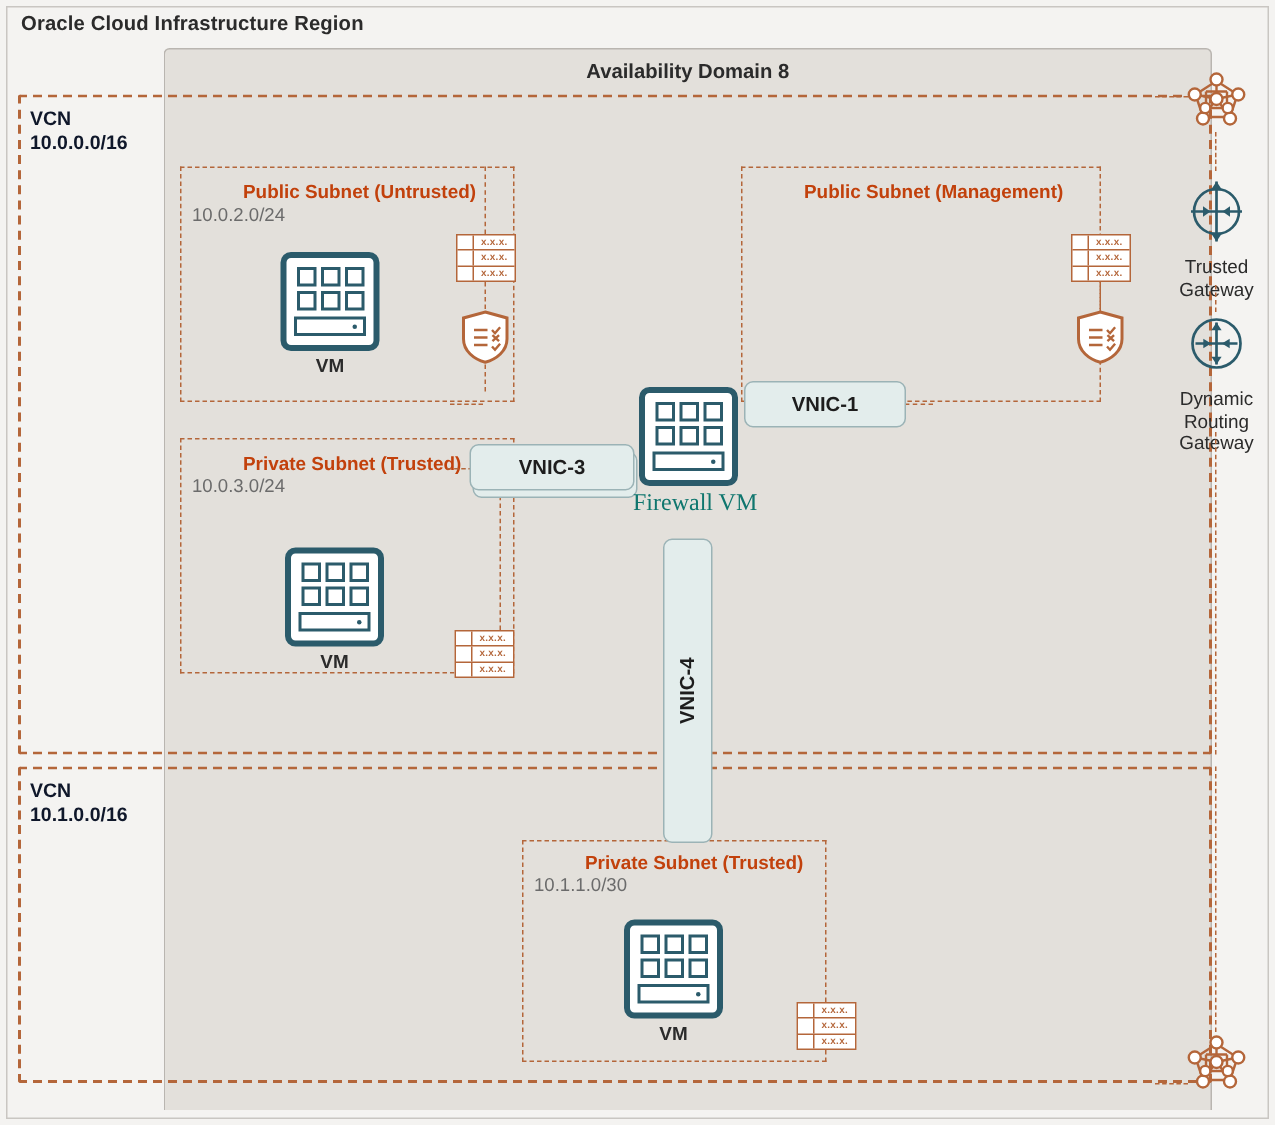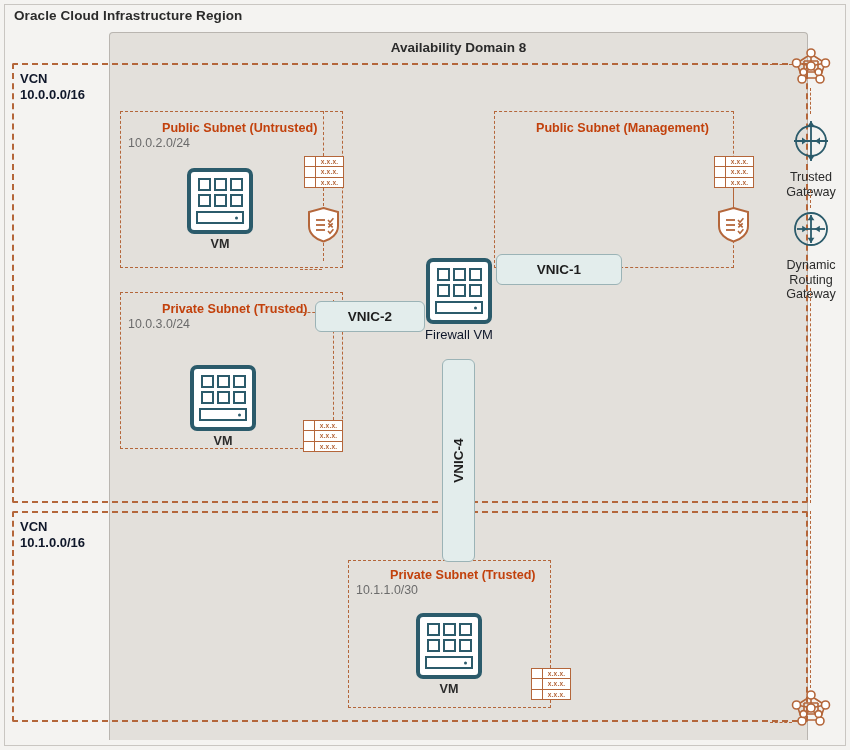--- a/index.html
+++ b/index.html
@@ -80,21 +80,21 @@
   }
   .vm-label{
     margin-top:3px;text-align:center;width:66px;
     font-size:12.6px;color:#2b2b2b;
   }
 
   
   .fw-wrap{position:absolute;z-index:6;}
   .fw-label{
     margin-top:3px;text-align:center;width:74px;margin-left:-4px;
-    font-size:13px;color:#0f172a;white-space:nowrap;
+    font-size:16px;color:#0f766e;white-space:nowrap;font-family:Liberation Serif, serif;
   }
 
   
   .rt-icon{
     position:absolute;width:40px;height:32px;box-sizing:border-box;
     background:#ffffff;border:1.4px solid #b4663a;
     display:flex;flex-direction:column;z-index:4;
   }
   .rt-row{
     flex:1;display:flex;border-bottom:1.2px solid #b4663a;box-sizing:border-box;
@@ -320,22 +320,23 @@
           <div class="vm-cell"></div>
         <div class="vm-cell"></div>
           <div class="vm-cell"></div>
           <div class="vm-cell"></div>
       </div>
       <div class="vm-bar"></div>
     </div>
     <div class="fw-label">Firewall VM</div>
   </div>
 
-  <div class="vnic" style="left:496px;top:254px;width:126px;height:31px;">VNIC-1</div>
+  <div class="vnic" style="left:496px;top:254px;width:108px;height:31px;">VNIC-1</div>
   <div class="vnic" style="left:315px;top:254px;width:110px;height:31px;margin-top:47px;">VNIC-2</div>
+  <div class="vnic" style="left:313px;top:296px;width:110px;height:31px;">VNIC-3</div>
 
   <div class="vnic-vertical" style="left:442px;top:359px;width:33px;height:203px;">
     <span>VNIC-4</span>
   </div>
 
   <div class="dash-h" style="left:770px;top:64px;width:22px;"></div>
   <div class="mesh-icon" style="left:789px;top:46px;">
     <svg viewBox="0 0 44 40" width="44" height="40">
       <g stroke="#b4663a" stroke-width="1.6" fill="none">
         <path d="M22 8 L8 17 M22 8 L36 17 M8 17 L13 32 M36 17 L31 32 M13 32 L31 32"></path>

